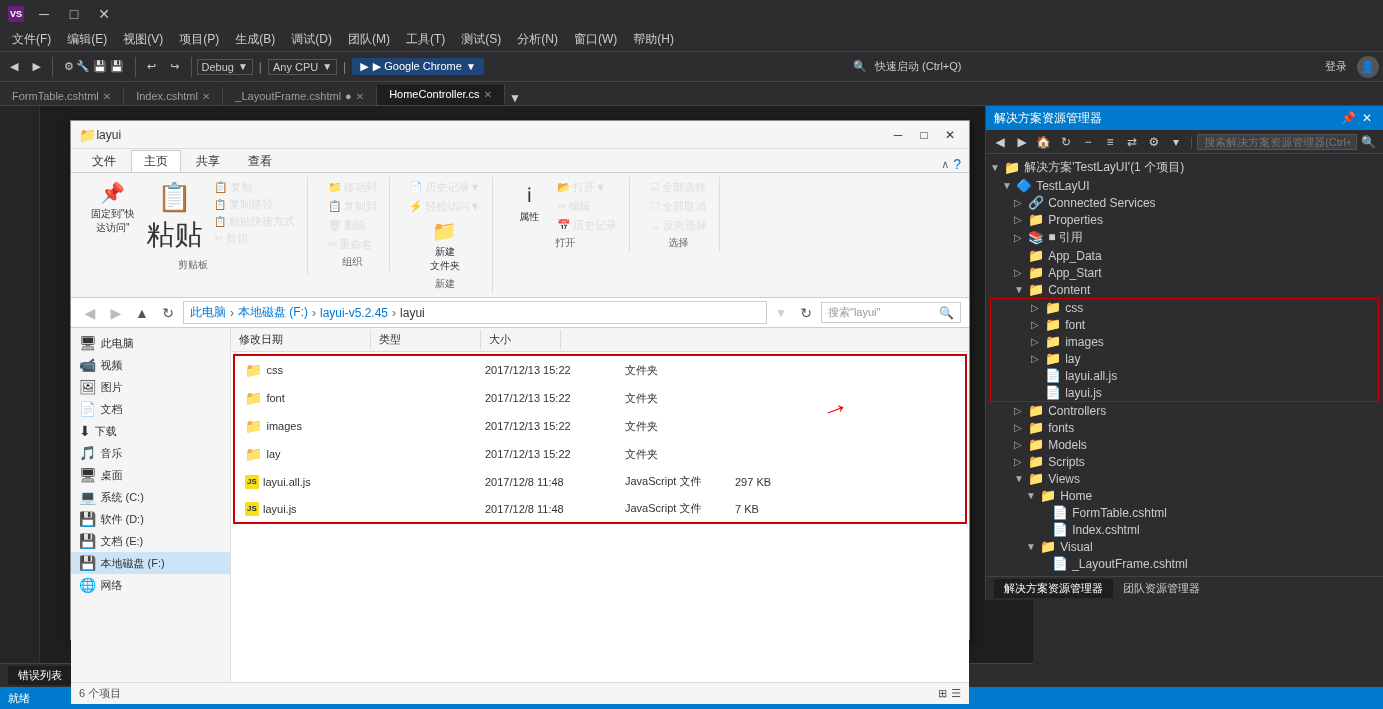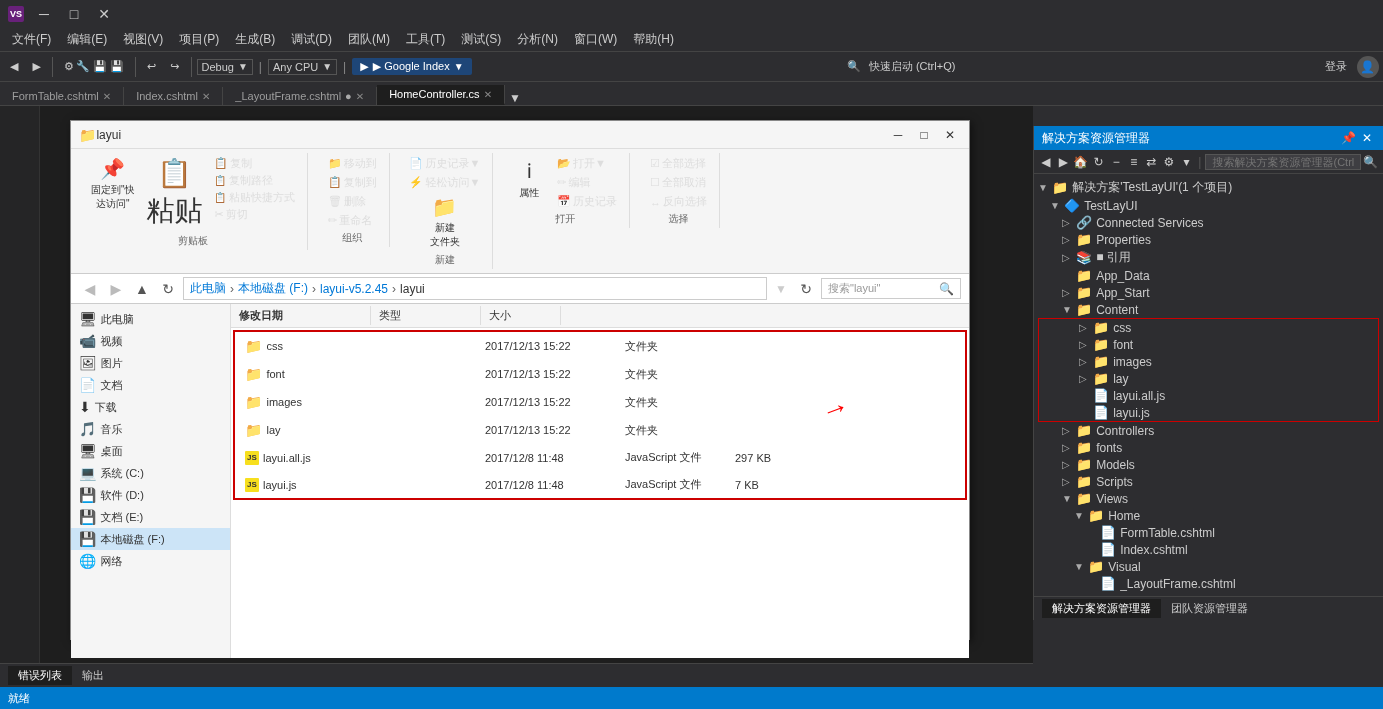--- a/index.html
+++ b/index.html
@@ -73,21 +73,21 @@
     .fe-cell { font-size: 11px; color: #333; padding: 1px 8px; }
     .fe-cell.name { display: flex; align-items: center; gap: 4px; }
     .folder-icon { color: #e6b800; font-size: 14px; }
     .js-icon { width: 14px; height: 14px; background: #f7df1e; border-radius: 1px; display: inline-flex; align-items: center; justify-content: center; font-size: 8px; font-weight: bold; color: #333; }
 
     
     .fe-status { height: 22px; background: #f5f5f5; border-top: 1px solid #ddd; display: flex; align-items: center; padding: 0 8px; font-size: 11px; color: #555; }
     .fe-status-right { margin-left: auto; display: flex; gap: 4px; }
 
     
-    .solution-explorer { position: absolute; right: 0; top: 106px; width: 350px; background: #2d2d30; border-left: 1px solid #444; display: flex; flex-direction: column; margin-top: 20px; }
+    .solution-explorer { position: absolute; right: 0; top: 106px; width: 398px; background: #2d2d30; border-left: 1px solid #444; display: flex; flex-direction: column; }
     .se-title-bar { background: #007acc; height: 24px; display: flex; align-items: center; padding: 0 8px; color: white; font-size: 12px; }
     .se-title { flex: 1; }
     .se-toolbar { background: #2d2d30; height: 24px; display: flex; align-items: center; padding: 0 4px; border-bottom: 1px solid #444; gap: 2px; }
     .se-toolbar-btn { width: 20px; height: 20px; display: flex; align-items: center; justify-content: center; cursor: pointer; color: #ccc; font-size: 12px; }
     .se-search { flex: 1; background: #3e3e42; border: 1px solid #555; padding: 1px 6px; color: #ccc; font-size: 11px; }
 
     
     .se-tree { flex: 1; overflow-y: auto; padding: 4px 0; }
     .tree-item { display: flex; align-items: center; gap: 2px; padding: 1px 4px; cursor: pointer; font-size: 12px; color: #ccc; }
     .tree-arrow { width: 12px; font-size: 10px; color: #aaa; }
@@ -149,21 +149,21 @@
     <span style="margin-left:4px; font-size:10px;">▼</span>
   </div>
   <span style="margin:0 4px; color:#888;">|</span>
   <div class="toolbar-dropdown">
     <span>Any CPU</span>
     <span style="margin-left:4px; font-size:10px;">▼</span>
   </div>
   <span style="margin:0 4px; color:#888;">|</span>
   <div class="toolbar-run">
     <span>▶</span>
-    <span>▶ Google Index</span>
+    <span>▶ Google Chrome</span>
     <span style="font-size:10px;">▼</span>
   </div>
   <div style="flex:1"></div>
   <div class="toolbar-btn">🔍</div>
   <span style="color:#ccc; font-size:11px;">快速启动 (Ctrl+Q)</span>
   <div style="flex:1"></div>
   <span style="color:#ccc; font-size:11px; margin-right:8px;">登录</span>
   <div style="width:22px; height:22px; background:#555; border-radius:50%; display:flex; align-items:center; justify-content:center; color:#ccc; font-size:12px;">👤</div>
 </div>
 
@@ -199,20 +199,30 @@
     <span class="fe-title-icon">📁</span>
     <span class="fe-title">layui</span>
     <div class="fe-title-actions">
       <div class="fe-btn">─</div>
       <div class="fe-btn">□</div>
       <div class="fe-btn close-btn">✕</div>
     </div>
   </div>
 
   <div class="ribbon">
+    <div class="ribbon-tabs">
+      <div class="ribbon-tab">文件</div>
+      <div class="ribbon-tab active">主页</div>
+      <div class="ribbon-tab">共享</div>
+      <div class="ribbon-tab">查看</div>
+      <div style="margin-left:auto; display:flex; align-items:center; gap:4px;">
+        <span style="font-size:11px; color:#666;">∧</span>
+        <span style="font-size:14px; color:#0078d7;">?</span>
+      </div>
+    </div>
 
     <div class="ribbon-content">
 
       <div class="ribbon-group">
         <div class="ribbon-group-btns">
           <div class="ribbon-btn">
             <span class="ribbon-btn-icon">📌</span>
             <span>固定到"快</span>
             <span>达访问"</span>
           </div>
@@ -359,21 +369,21 @@
         <span>本地磁盘 (F:)</span>
       </div>
       <div class="fe-sidebar-item">
         <span class="fe-sidebar-icon">🌐</span>
         <span>网络</span>
       </div>
     </div>
 
     <div class="fe-list">
       <div class="fe-list-header">
-        <div class="fe-col-header" style="width:140px;font-weight:bold;">修改日期</div>
+        <div class="fe-col-header" style="width:140px;">修改日期</div>
         <div class="fe-col-header" style="width:110px;">类型</div>
         <div class="fe-col-header" style="width:80px;">大小</div>
       </div>
       <div class="fe-list-body">
 
         <div style="border: 2px solid #cc0000; margin: 2px 2px;">
           <div class="fe-row">
             <div class="fe-cell name" style="width:240px;">
               <span class="folder-icon">📁</span>
               <span>css</span>
@@ -425,20 +435,27 @@
             </div>
             <div class="fe-cell" style="width:140px;">2017/12/8 11:48</div>
             <div class="fe-cell" style="width:110px;">JavaScript 文件</div>
             <div class="fe-cell" style="width:80px;">7 KB</div>
           </div>
         </div>
       </div>
     </div>
   </div>
 
+  <div class="fe-status">
+    <span>6 个项目</span>
+    <div class="fe-status-right">
+      <span style="cursor:pointer;">⊞</span>
+      <span style="cursor:pointer;">☰</span>
+    </div>
+  </div>
 </div>
 
 <div class="solution-explorer">
   <div class="se-title-bar">
     <span class="se-title">解决方案资源管理器</span>
     <div style="display:flex; gap:2px;">
       <div style="width:16px; height:16px; display:flex; align-items:center; justify-content:center; cursor:pointer; color:white; font-size:12px;">📌</div>
       <div style="width:16px; height:16px; display:flex; align-items:center; justify-content:center; cursor:pointer; color:white; font-size:12px;">✕</div>
     </div>
   </div>

